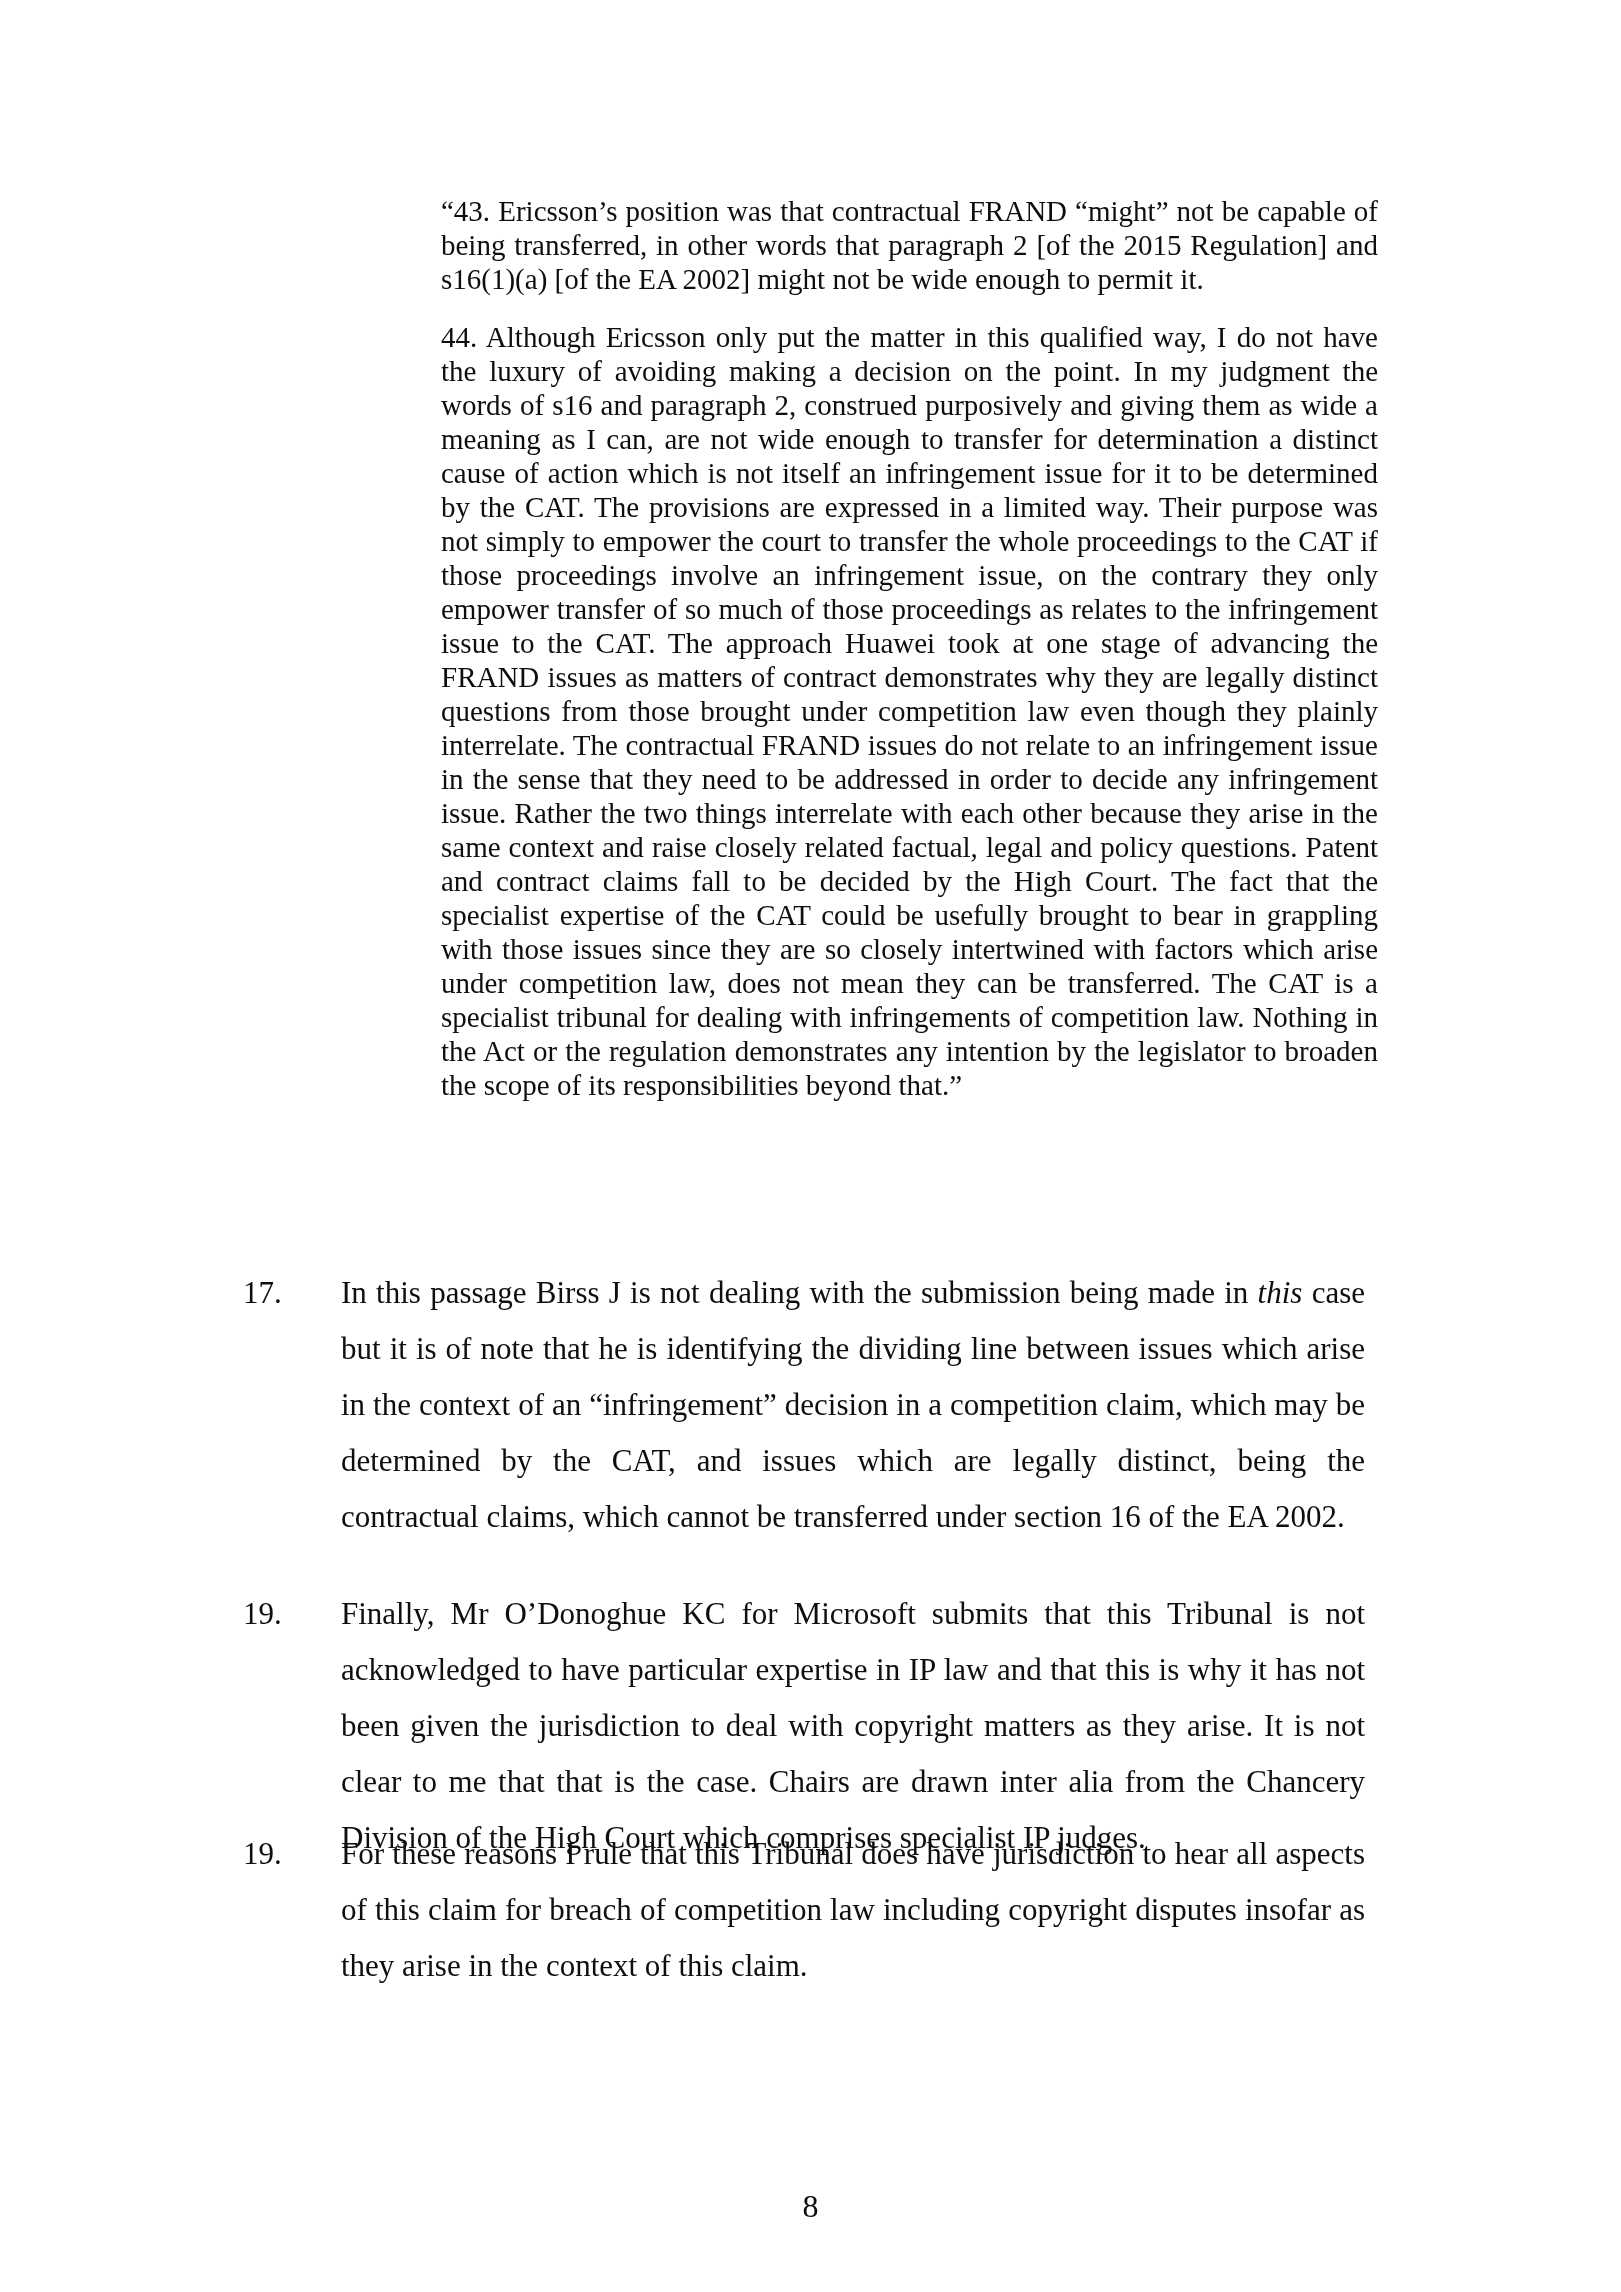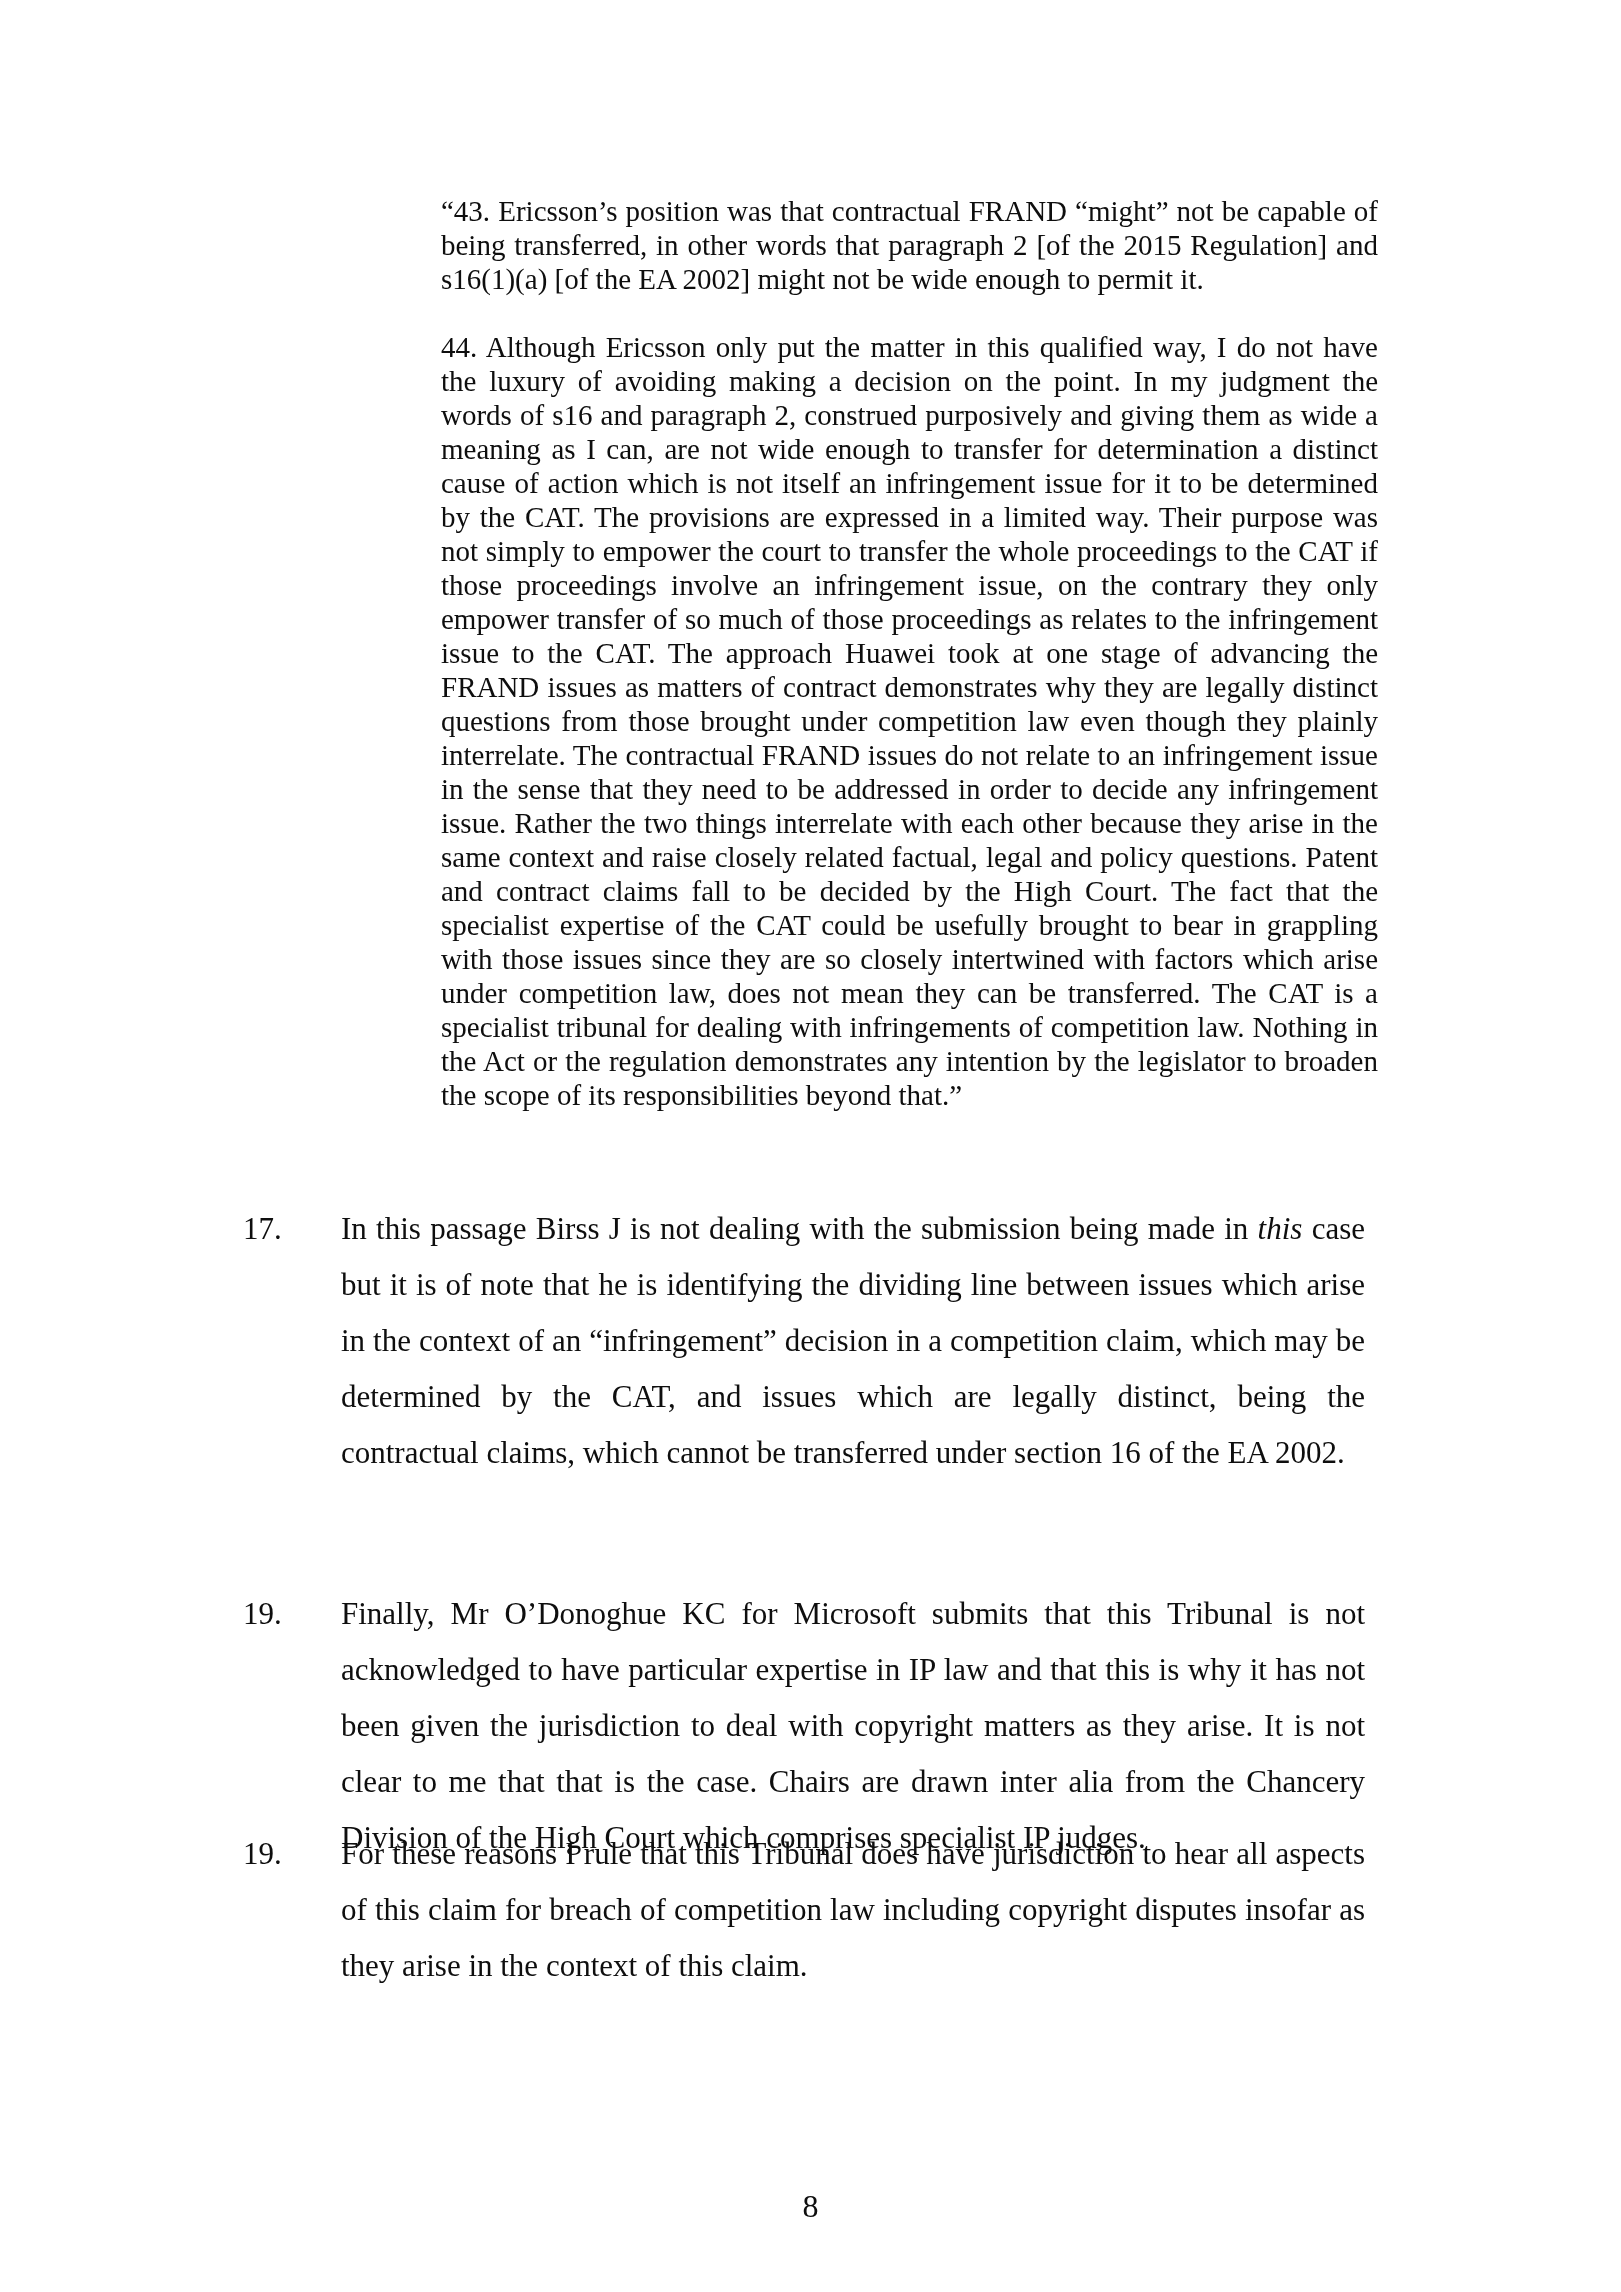--- a/index.html
+++ b/index.html
@@ -23,21 +23,21 @@
     width: 937px;
     font-size: 29px;
     line-height: 34px;
     text-align: justify;
   }
   .quote-block p {
     margin: 0;
     padding: 0;
   }
   .quote-block p + p {
-    margin-top: 34px;
+    margin-top: 24px;
   }
   .body-para {
     position: absolute;
     left: 243px;
     width: 1135px;
     font-size: 31px;
     line-height: 56px;
   }
   .para-number {
     position: absolute;
@@ -66,21 +66,21 @@
 </head>
 <body>
 
 <div class="page">
 
   <section class="quote-block">
     <p><span>“43. Ericsson’s position was that contractual FRAND “might” not be capable of being transferred, in other words that paragraph 2 [of the 2015 Regulation] and s16(1)(a) [of the EA 2002] might not be wide enough to permit it.</span></p>
     <p><span>44. Although Ericsson only put the matter in this qualified way, I do not have the luxury of avoiding making a decision on the point. In my judgment the words of s16 and paragraph 2, construed purposively and giving them as wide a meaning as I can, are not wide enough to transfer for determination a distinct cause of action which is not itself an infringement issue for it to be determined by the CAT. The provisions are expressed in a limited way. Their purpose was not simply to empower the court to transfer the whole proceedings to the CAT if those proceedings involve an infringement issue, on the contrary they only empower transfer of so much of those proceedings as relates to the infringement issue to the CAT. The approach Huawei took at one stage of advancing the FRAND issues as matters of contract demonstrates why they are legally distinct questions from those brought under competition law even though they plainly interrelate. The contractual FRAND issues do not relate to an infringement issue in the sense that they need to be addressed in order to decide any infringement issue. Rather the two things interrelate with each other because they arise in the same context and raise closely related factual, legal and policy questions. Patent and contract claims fall to be decided by the High Court. The fact that the specialist expertise of the CAT could be usefully brought to bear in grappling with those issues since they are so closely intertwined with factors which arise under competition law, does not mean they can be transferred. The CAT is a specialist tribunal for dealing with infringements of competition law. Nothing in the Act or the regulation demonstrates any intention by the legislator to broaden the scope of its responsibilities beyond that.”</span></p>
   </section>
 
-  <div class="body-para" style="top:1201px">
+  <div class="body-para" style="top:1265px">
     <span class="para-number">17.</span>
     <div class="para-text"><span>In this passage Birss J is not dealing with the submission being made in </span><span class="italic">this</span><span> case but it is of note that he is identifying the dividing line between issues which arise in the context of an “infringement” decision in a competition claim, which may be determined by the CAT, and issues which are legally distinct, being the contractual claims, which cannot be transferred under section 16 of the EA 2002.</span></div>
   </div>
 
   <div class="body-para" style="top:1586px">
     <span class="para-number">19.</span>
     <div class="para-text"><span>Finally, Mr O’Donoghue KC for Microsoft submits that this Tribunal is not acknowledged to have particular expertise in IP law and that this is why it has not been given the jurisdiction to deal with copyright matters as they arise. It is not clear to me that that is the case. Chairs are drawn inter alia from the Chancery Division of the High Court which comprises specialist IP judges.</span></div>
   </div>
 
   <div class="body-para" style="top:1826px">

